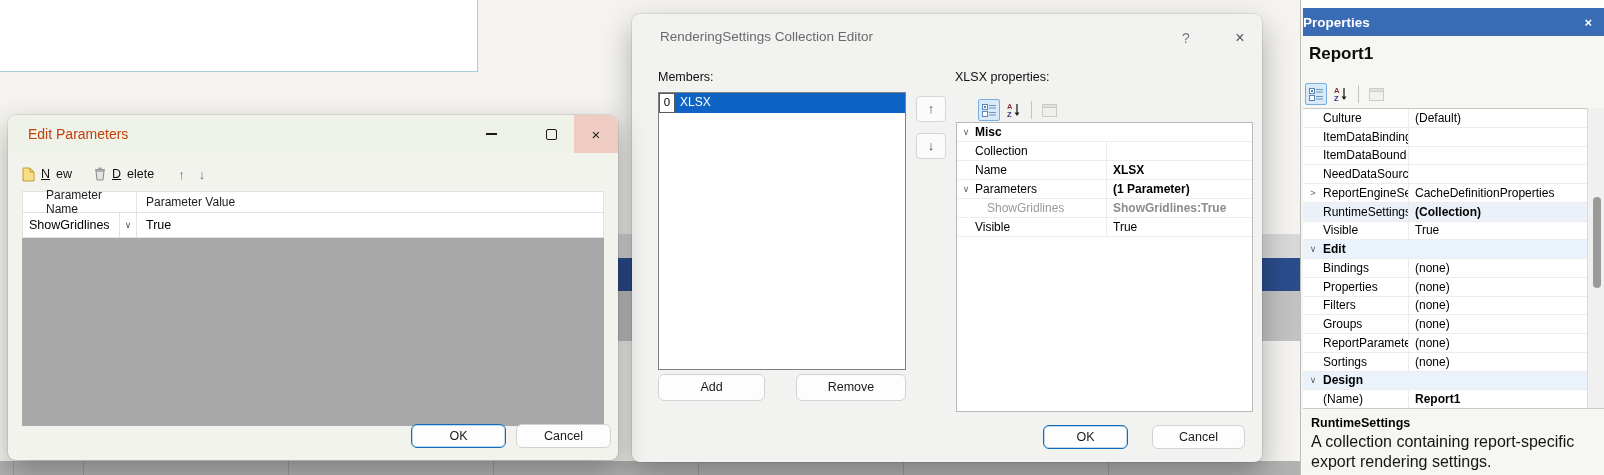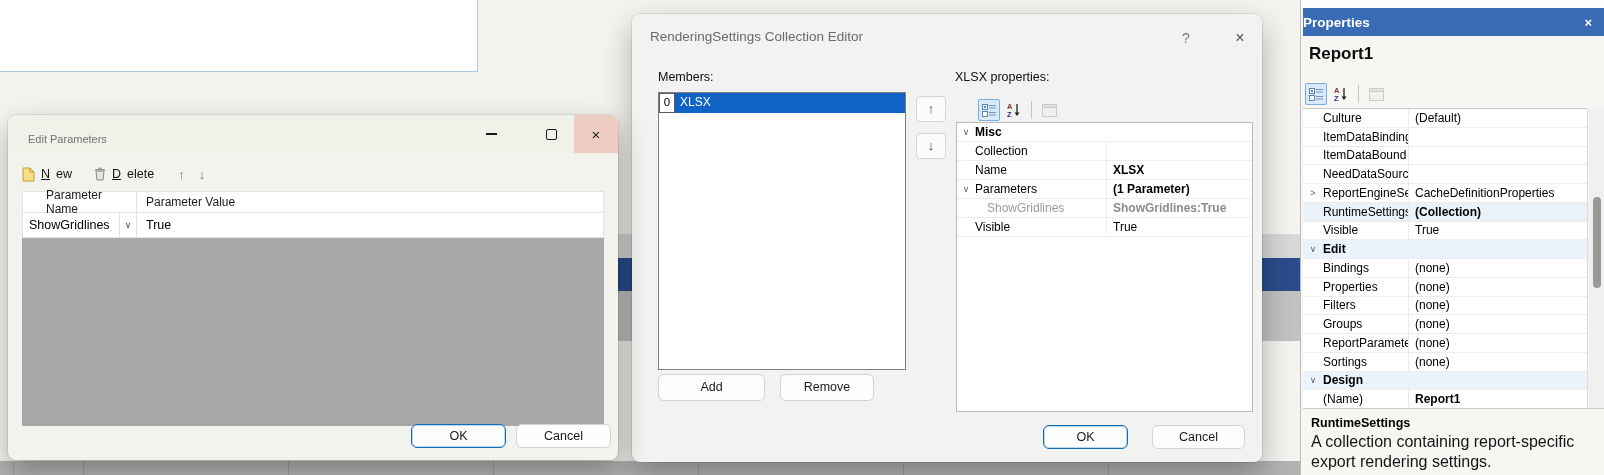--- a/index.html
+++ b/index.html
@@ -24,21 +24,21 @@
 
   
   .btn { position:absolute; background:#fdfdfd; border:1px solid #d2d2d2; border-radius:6px;
     font-size:12.5px; color:#1a1a1a; text-align:center; line-height:22px; cursor:default; }
   .btn.primary { border:1px solid #0f6cbd; box-shadow:0 0 0 1px rgba(15,108,189,.25) inset; }
   .dlg { position:absolute; border-radius:8px; box-shadow:0 12px 30px rgba(0,0,0,.30), 0 0 0 1px rgba(0,0,0,.08); }
 
   
   #editparams { left:8px; top:115px; width:610px; height:345px; background:#f3f3ee; z-index:3; overflow:hidden; }
   #editparams .titlebar { position:absolute; left:0; top:0; right:0; height:38px; background:#eff2e9; }
-  #editparams .title { position:absolute; left:20px; top:18px; font-size:11px; color:#737373; }
+  #editparams .title { position:absolute; left:20px; top:11px; font-size:14px; color:#c2410c; }
   .winbtn { position:absolute; top:0; width:46px; height:38px; display:flex; align-items:center; justify-content:center; }
   #ep-min { left:460px; } #ep-max { left:520px; }
   #ep-close { left:566px; width:44px; background:#efccc2; border-top-right-radius:8px; }
   .glyph-min { width:11px; height:1.5px; background:#1a1a1a; }
   .glyph-max { width:11px; height:11px; border:1.4px solid #1a1a1a; border-radius:2px; }
   .glyph-x { font-size:15px; color:#1f1f1f; }
   #editparams .toolbar { position:absolute; left:14px; top:46px; height:26px; display:flex; align-items:center; gap:22px; }
   .tool-item { display:flex; align-items:center; gap:6px; font-size:12.5px; color:#111; }
   .tool-item u { text-decoration:underline; }
   .arrow-tool { font-size:13px; color:#5c6e80; font-weight:bold; padding:0 2px; }
@@ -53,21 +53,21 @@
   .ep-drow { font-size:12.5px; color:#000; }
   .ep-name { flex:1; padding-left:6px; overflow:hidden; white-space:nowrap; }
   .combo-btn { width:17px; height:100%; border-left:1px solid #e2e2e2; display:flex; align-items:center; justify-content:center;
     font-size:9px; color:#4f4f4f; }
   #ep-gray { position:absolute; left:14px; top:123px; width:582px; height:188px; background:#a8a8a8; }
   #ep-ok { left:403px; top:309px; width:95px; height:24px; }
   #ep-cancel { left:508px; top:309px; width:95px; height:24px; }
 
   
   #colledit { left:632px; top:14px; width:630px; height:448px; background:#f2f2f0; z-index:2; }
-  #colledit .title { position:absolute; left:18px; top:15px; font-size:13.5px; color:#6a6a6a; }
+  #colledit .title { position:absolute; left:28px; top:15px; font-size:13.5px; color:#6a6a6a; }
   #ce-help { position:absolute; left:542px; top:12px; width:24px; height:24px; text-align:center; line-height:24px; font-size:14px; color:#7a7a7a; }
   #ce-close { position:absolute; left:594px; top:10px; width:28px; height:28px; text-align:center; line-height:28px; font-size:16px; color:#565656; }
   .section-label { position:absolute; font-size:12.5px; color:#101010; }
   #ce-members-lbl { left:26px; top:56px; }
   #ce-props-lbl { left:323px; top:56px; }
   #ce-list { position:absolute; left:26px; top:78px; width:248px; height:278px; background:#fff; border:1px solid #7f7f7f; }
   .member-row { display:flex; height:20px; align-items:stretch; }
   .member-idx { width:16px; background:#fff; border:1px solid #5a5a5a; font-size:11.5px; text-align:center; line-height:17px; color:#000; }
   .member-name { flex:1; background:#0e63c5; color:#fff; font-size:12px; line-height:19px; padding-left:5px; }
   .move-btn { position:absolute; left:284px; width:30px; height:26px; background:#fbfbfb; border:1px solid #d5d5d5; border-radius:4px;
@@ -88,21 +88,21 @@
   .pg-gut { width:18px; text-align:center; font-size:9px; color:#5f5f5f; flex:0 0 auto; }
   .pg-label { overflow:hidden; white-space:nowrap; color:#000; }
   #ce-grid .pg-label { flex:0 0 131px; }
   .pg-value { flex:1; overflow:hidden; white-space:nowrap; border-left:1px solid #ececec; padding-left:6px; color:#000; align-self:stretch; display:flex; align-items:center; }
   .pg-row.cat .pg-label { font-weight:bold; }
   .pg-row.cat .pg-value { border-left:none; }
   .bold-val .pg-value { font-weight:bold; }
   .sub .pg-label { color:#9a9a9a; padding-left:12px; }
   .sub .pg-value { color:#8c8c8c; font-weight:bold; }
   #ce-add { left:26px; top:360px; width:107px; height:27px; line-height:25px; }
-  #ce-remove { left:148px; top:360px; width:94px; height:27px; line-height:25px; }
+  #ce-remove { left:164px; top:360px; width:110px; height:27px; line-height:25px; }
   #ce-ok { left:411px; top:411px; width:85px; height:24px; }
   #ce-cancel { left:520px; top:411px; width:93px; height:24px; }
 
   
   #propspanel { position:absolute; left:1300px; top:0; width:304px; height:475px; background:#f6f6f3; border-left:1px solid #bcbcbc; z-index:1; }
   #pp-topwhite { position:absolute; left:0; top:0; right:0; height:8px; background:#fdfdfc; }
   #pp-titlebar { position:absolute; left:2px; top:8px; right:0; height:28px; background:#3a6bb5; display:flex; align-items:center; }
   #pp-title { color:#fff; font-size:13.5px; font-weight:bold; padding-left:0; flex:1; }
   #pp-close { color:#fff; font-weight:bold; font-size:13px; padding:0 12px; }
   #pp-objname { position:absolute; left:8px; top:44px; font-size:17px; font-weight:bold; color:#0d0d0d; }

